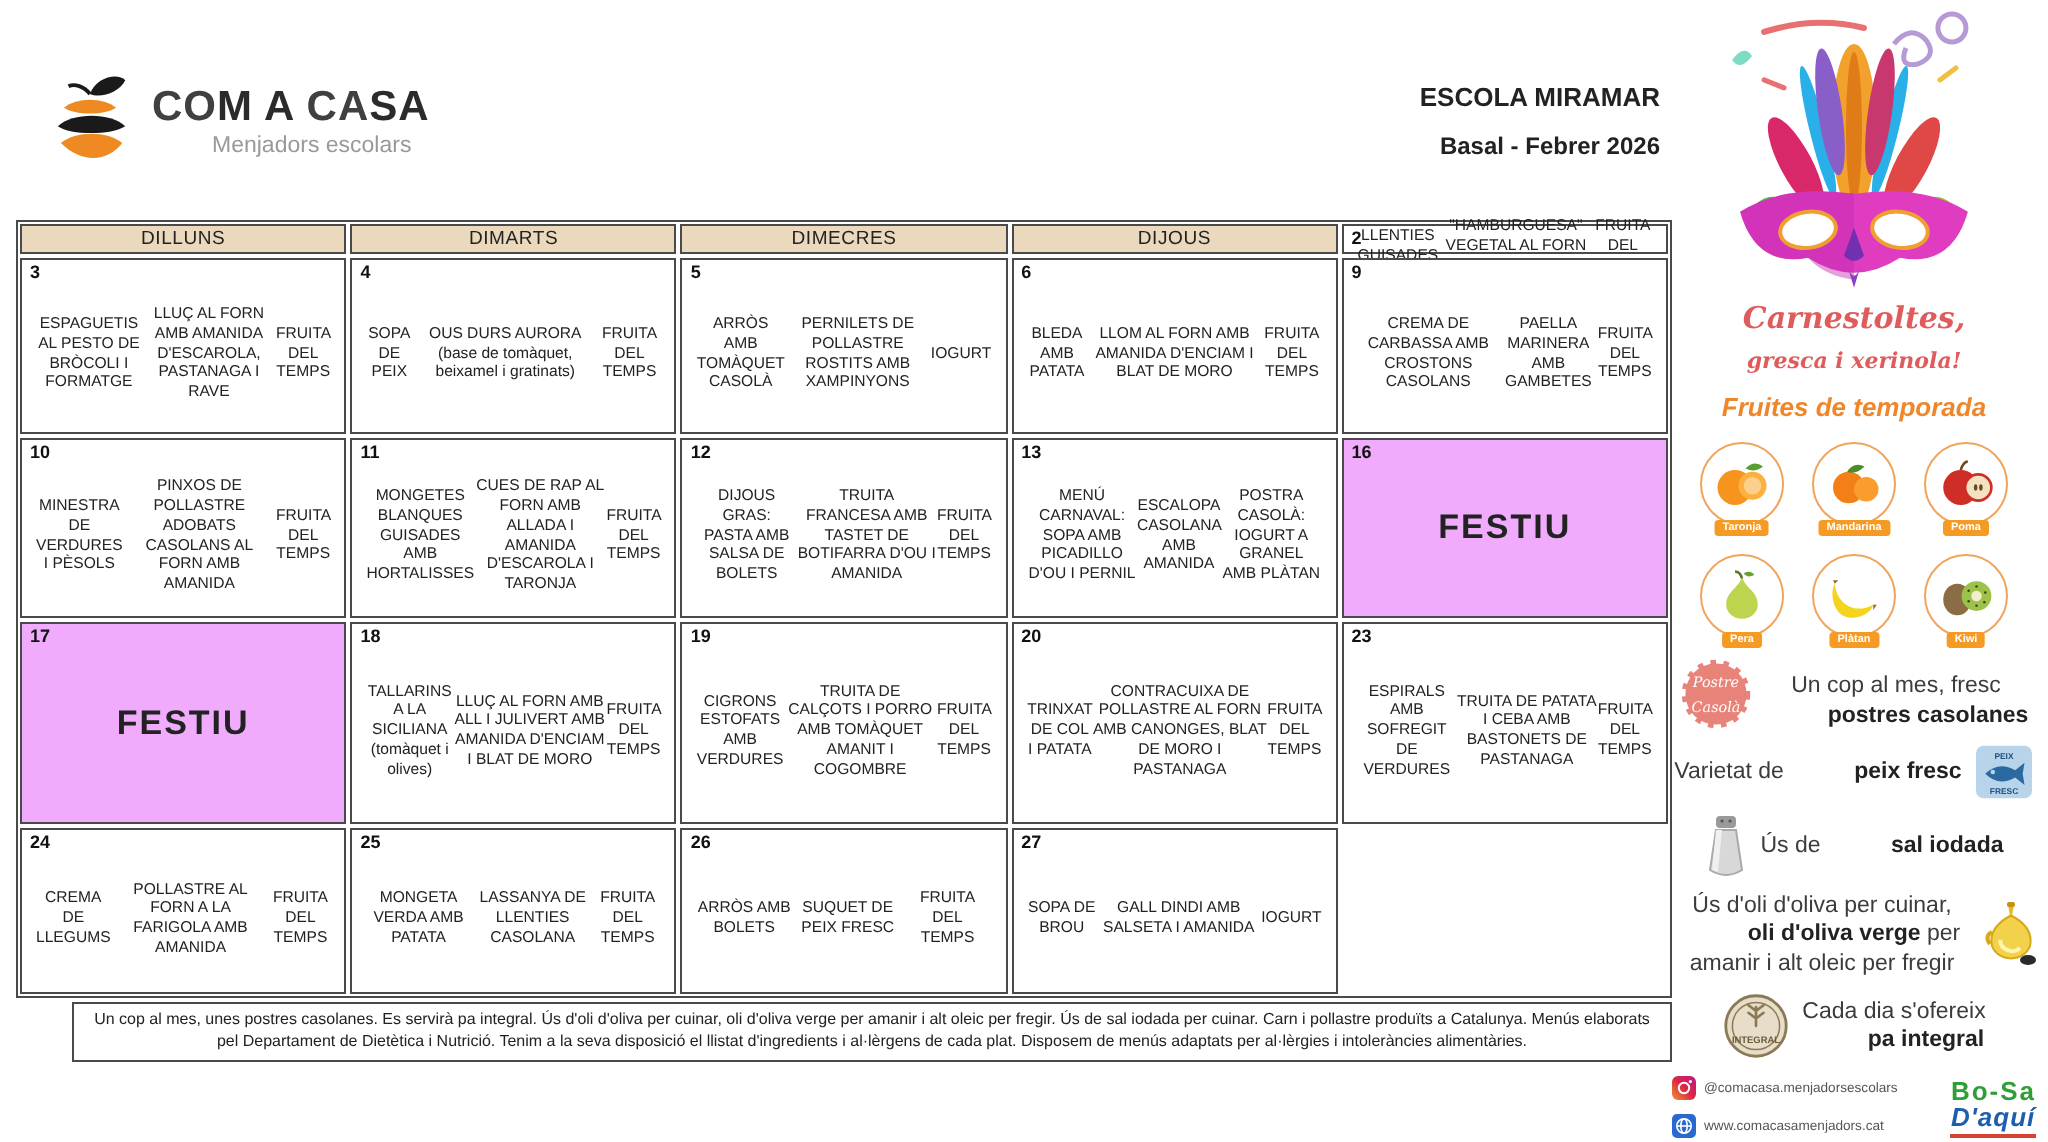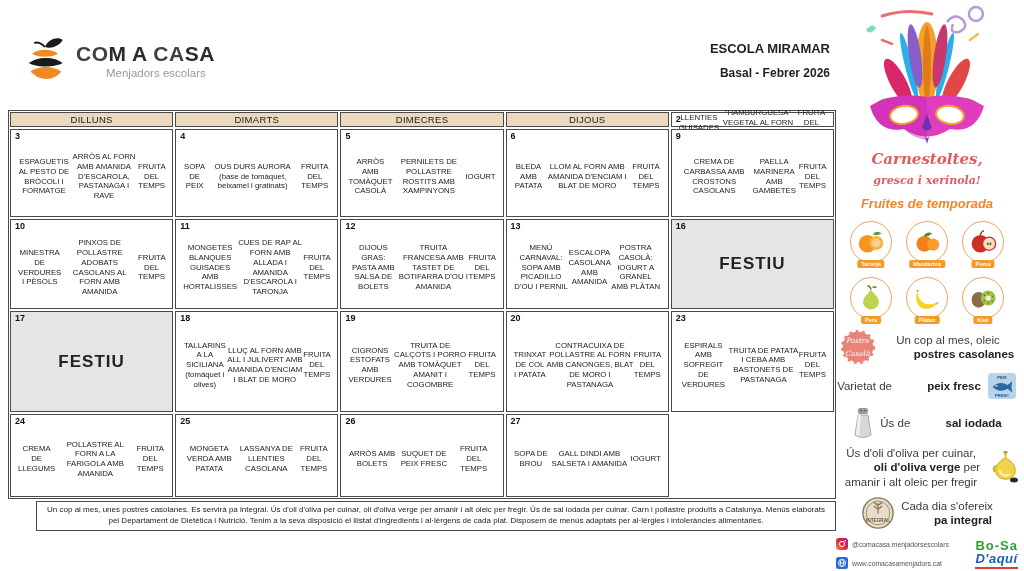--- a/index.html
+++ b/index.html
@@ -22,21 +22,21 @@
   
   .calendar { border:1px solid #4a4a4a; background:#fff; padding:1px;
       display:grid; grid-template-columns:repeat(5,1fr);
       grid-template-rows:15px 88px 90px 101px 83px; gap:2px; }
   .day-header { border:1px solid #4a4a4a; background:#ead9bc; display:flex; align-items:center; justify-content:center;
       font-size:9.5px; color:#222; letter-spacing:0.3px; }
   .day-cell { border:1px solid #4a4a4a; position:relative; background:#fff; padding:2px 7px; }
   .day-num { position:absolute; top:1px; left:4px; font-size:9px; font-weight:bold; color:#111; }
   .items { height:100%; display:flex; flex-direction:row; justify-content:flex-start; align-items:center; padding-top:7px; }
   .menu-item { font-size:7.8px; line-height:1.25; text-align:center; color:#222; }
-  .day-cell.festiu { background:#e5e5e5; }
+  .day-cell.festiu { background:#f0abfc; }
   .festiu-label { height:100%; display:flex; align-items:center; justify-content:center;
       font-size:17px; font-weight:bold; color:#222; letter-spacing:1px; }
 
   
   .footer-note { margin-top:2px; border:1px solid #4a4a4a; padding:3px 8px; font-size:8px; line-height:1.35;
       text-align:center; color:#222;margin-left:28px; }
 
   
   .sidebar { position:absolute; right:0; top:0; width:190px; height:571px; padding:2px 6px 2px 2px;
       display:flex; flex-direction:column; align-items:center; }
@@ -50,21 +50,21 @@
   .fruit { position:relative; width:46px; height:46px; display:flex; align-items:center; justify-content:center; }
   .fruit-ring { width:42px; height:42px; border:1.5px solid #f0a45c; border-radius:50%; background:#fff;
       display:flex; align-items:center; justify-content:center; }
   .fruit-label { position:absolute; bottom:-3px; left:50%; transform:translateX(-50%);
       background:#f59a23; color:#fff; font-size:5.5px; font-weight:bold; padding:1px 4px; border-radius:2px; white-space:nowrap; }
 
   .notes { width:182px; margin-top:8px; color:#3c3c3c; }
   .note-row { display:flex; align-items:center; justify-content:center; gap:6px; }
   .note-text { font-size:11.5px; line-height:1.25; text-align:center; }
   .note-text b { color:#222;padding-left:32px; }
-  .nr-postres { margin-top:0; }
+  .nr-postres { margin-top:0;align-items:flex-end; }
   .nr-peix { margin-top:7px; }
   .nr-sal { margin-top:7px; }
   .nr-oli { margin-top:7px; }
   .nr-pa { margin-top:7px; }
 
   .badge-postres { width:36px; height:36px; flex:0 0 auto; }
   .badge-peix { width:30px; height:28px; flex:0 0 auto; }
   .icon-salt { width:22px; height:32px; flex:0 0 auto; }
   .icon-oli { width:26px; height:34px; flex:0 0 auto; }
   .seal-integral { width:34px; height:34px; flex:0 0 auto; }
@@ -113,21 +113,21 @@
         <div class="items">
           <div class="menu-item">LLENTIES GUISADES</div>
           <div class="menu-item">"HAMBURGUESA" VEGETAL AL FORN AMB AMANIDA</div>
           <div class="menu-item">FRUITA DEL TEMPS</div>
         </div>
       </div>
       <div class="day-cell">
         <div class="day-num">3</div>
         <div class="items">
           <div class="menu-item">ESPAGUETIS AL PESTO DE BRÒCOLI I FORMATGE</div>
-          <div class="menu-item">ARRÒS AL FORN AMB AMANIDA D'ESCAROLA, PASTANAGA I RAVE</div>
+          <div class="menu-item">LLUÇ AL FORN AMB AMANIDA D'ESCAROLA, PASTANAGA I RAVE</div>
           <div class="menu-item">FRUITA DEL TEMPS</div>
         </div>
       </div>
       <div class="day-cell">
         <div class="day-num">4</div>
         <div class="items">
           <div class="menu-item">SOPA DE PEIX</div>
           <div class="menu-item">OUS DURS AURORA (base de tomàquet, beixamel i gratinats)</div>
           <div class="menu-item">FRUITA DEL TEMPS</div>
         </div>
@@ -379,21 +379,21 @@
   <div class="notes">
 
     <div class="note-row nr-postres">
       <svg class="badge-postres" viewBox="0 0 40 40" aria-hidden="true">
         <circle cx="20" cy="20" r="17" fill="#e8837a"></circle>
         <circle cx="20" cy="20" r="17" fill="none" stroke="#e8837a" stroke-width="4" stroke-dasharray="3 4"></circle>
         <text x="20" y="16" text-anchor="middle" font-size="8" fill="#fff" font-style="italic" font-family="DejaVu Serif, serif">Postre</text>
         <text x="20" y="30" text-anchor="middle" font-size="8" fill="#fff" font-style="italic" font-family="DejaVu Serif, serif">Casolà</text>
       </svg>
       <div class="note-text">
-        <span>Un cop al mes, oleic</span><br>
+        <span>Un cop al mes, fresc</span><br>
         <b>postres casolanes</b>
       </div>
     </div>
 
     <div class="note-row nr-peix">
       <div class="note-text">
         <span>Varietat de</span>
         <b>peix fresc</b>
       </div>
       <svg class="badge-peix" viewBox="0 0 32 30" aria-hidden="true">

